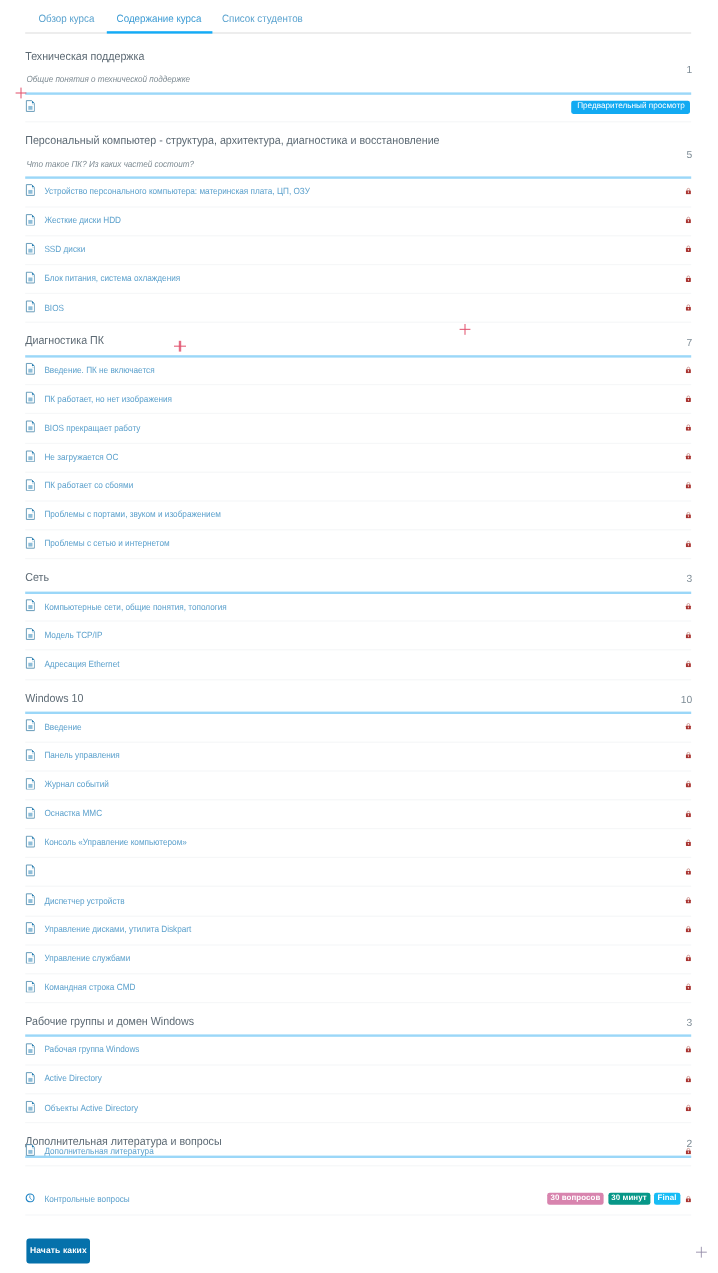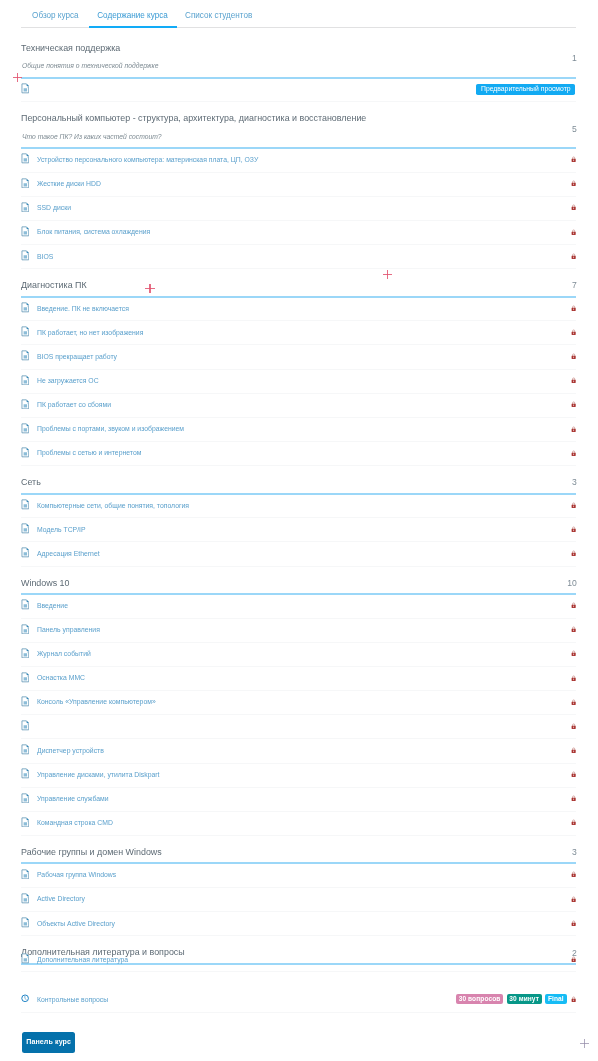--- a/index.html
+++ b/index.html
@@ -590,21 +590,21 @@
               <path d="M6.4 12.5 V8.6 a4.6 4.6 0 0 1 9.2 0 V12.5" fill="none" stroke="#c4817c" stroke-width="2.6"></path>
               <rect x="2.4" y="11.5" width="17.2" height="13.5" rx="1.6" fill="#a93431"></rect>
               <circle cx="11" cy="16.6" r="2.2" fill="#f3e2e2"></circle>
               <path d="M9.8 17 H12.2 L11.7 21.6 H10.3 Z" fill="#f3e2e2"></path>
             </svg></span>
         </div>
       </div>
     </div>
 
   <div class="startbtn" id="startbtn" style="top: 1032px;">
-    <span>Панель курс</span>
+    <span>Начать каких</span>
   </div>
 
   <div id="markers-host">
       <div class="marker" style="left: 12.9px; top: 72.9px;"></div>
       <div class="marker" style="left: 145.4px; top: 284.1px;"></div>
       <div class="marker" style="left: 383.3px; top: 269.6px;"></div>
       <div class="marker faint" style="left: 580.3px; top: 1039.2px;"></div>
     </div>
 </div>
 

